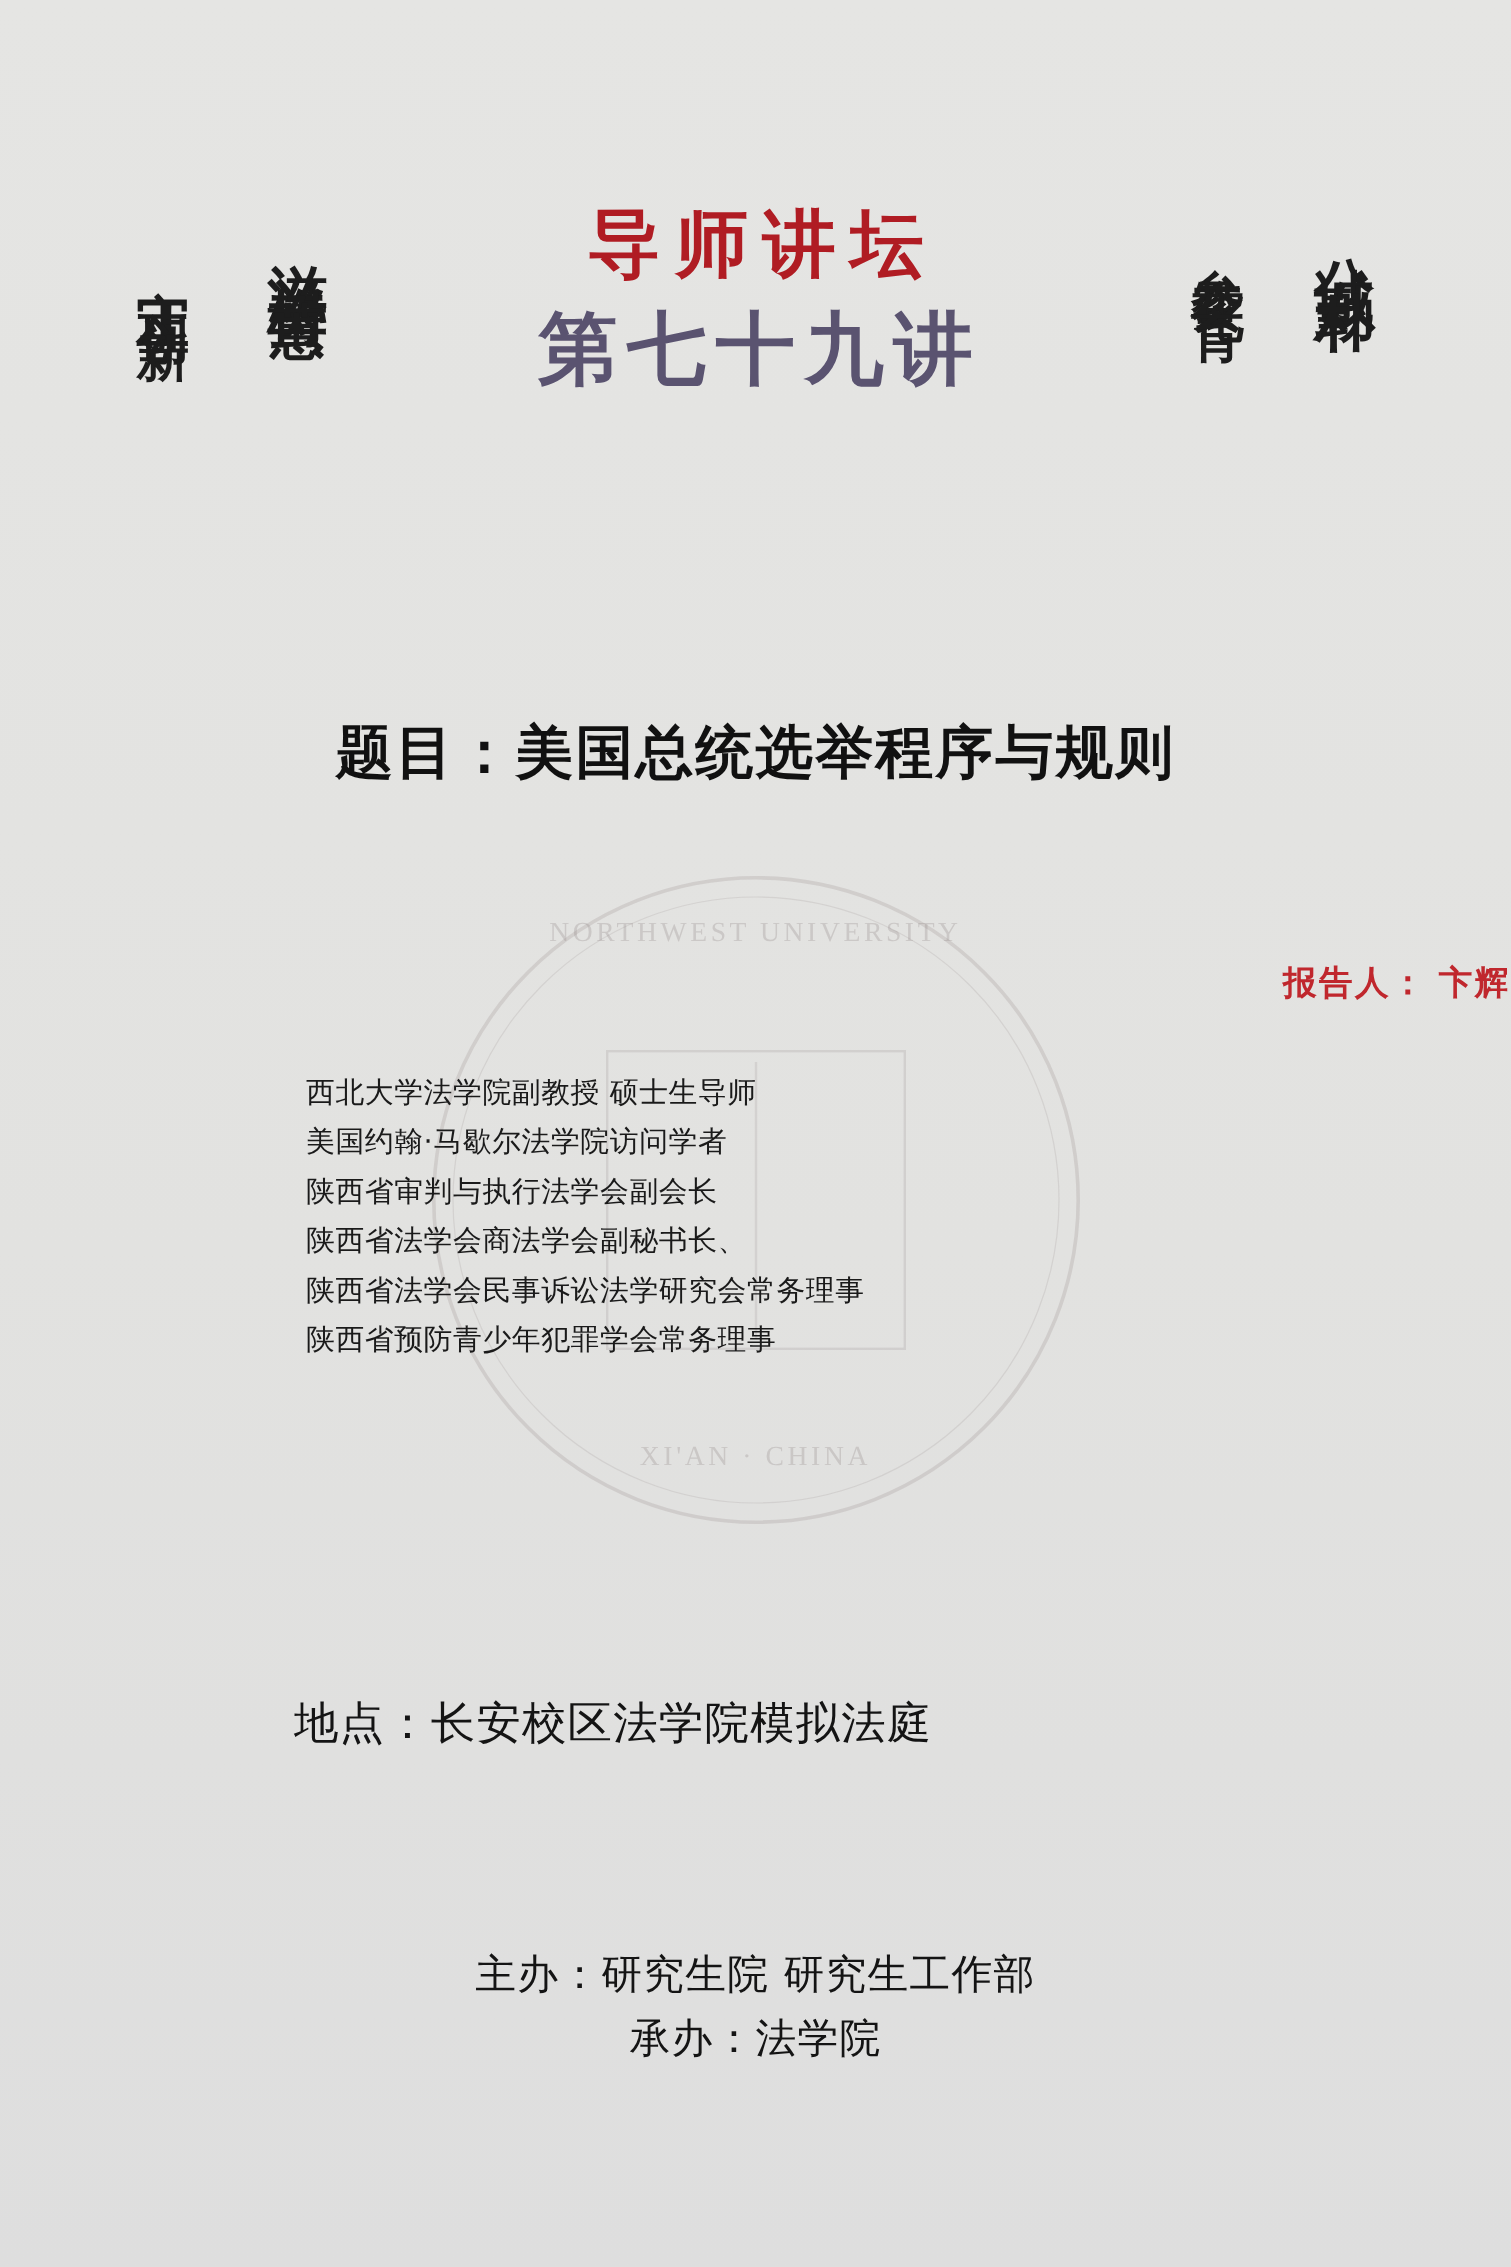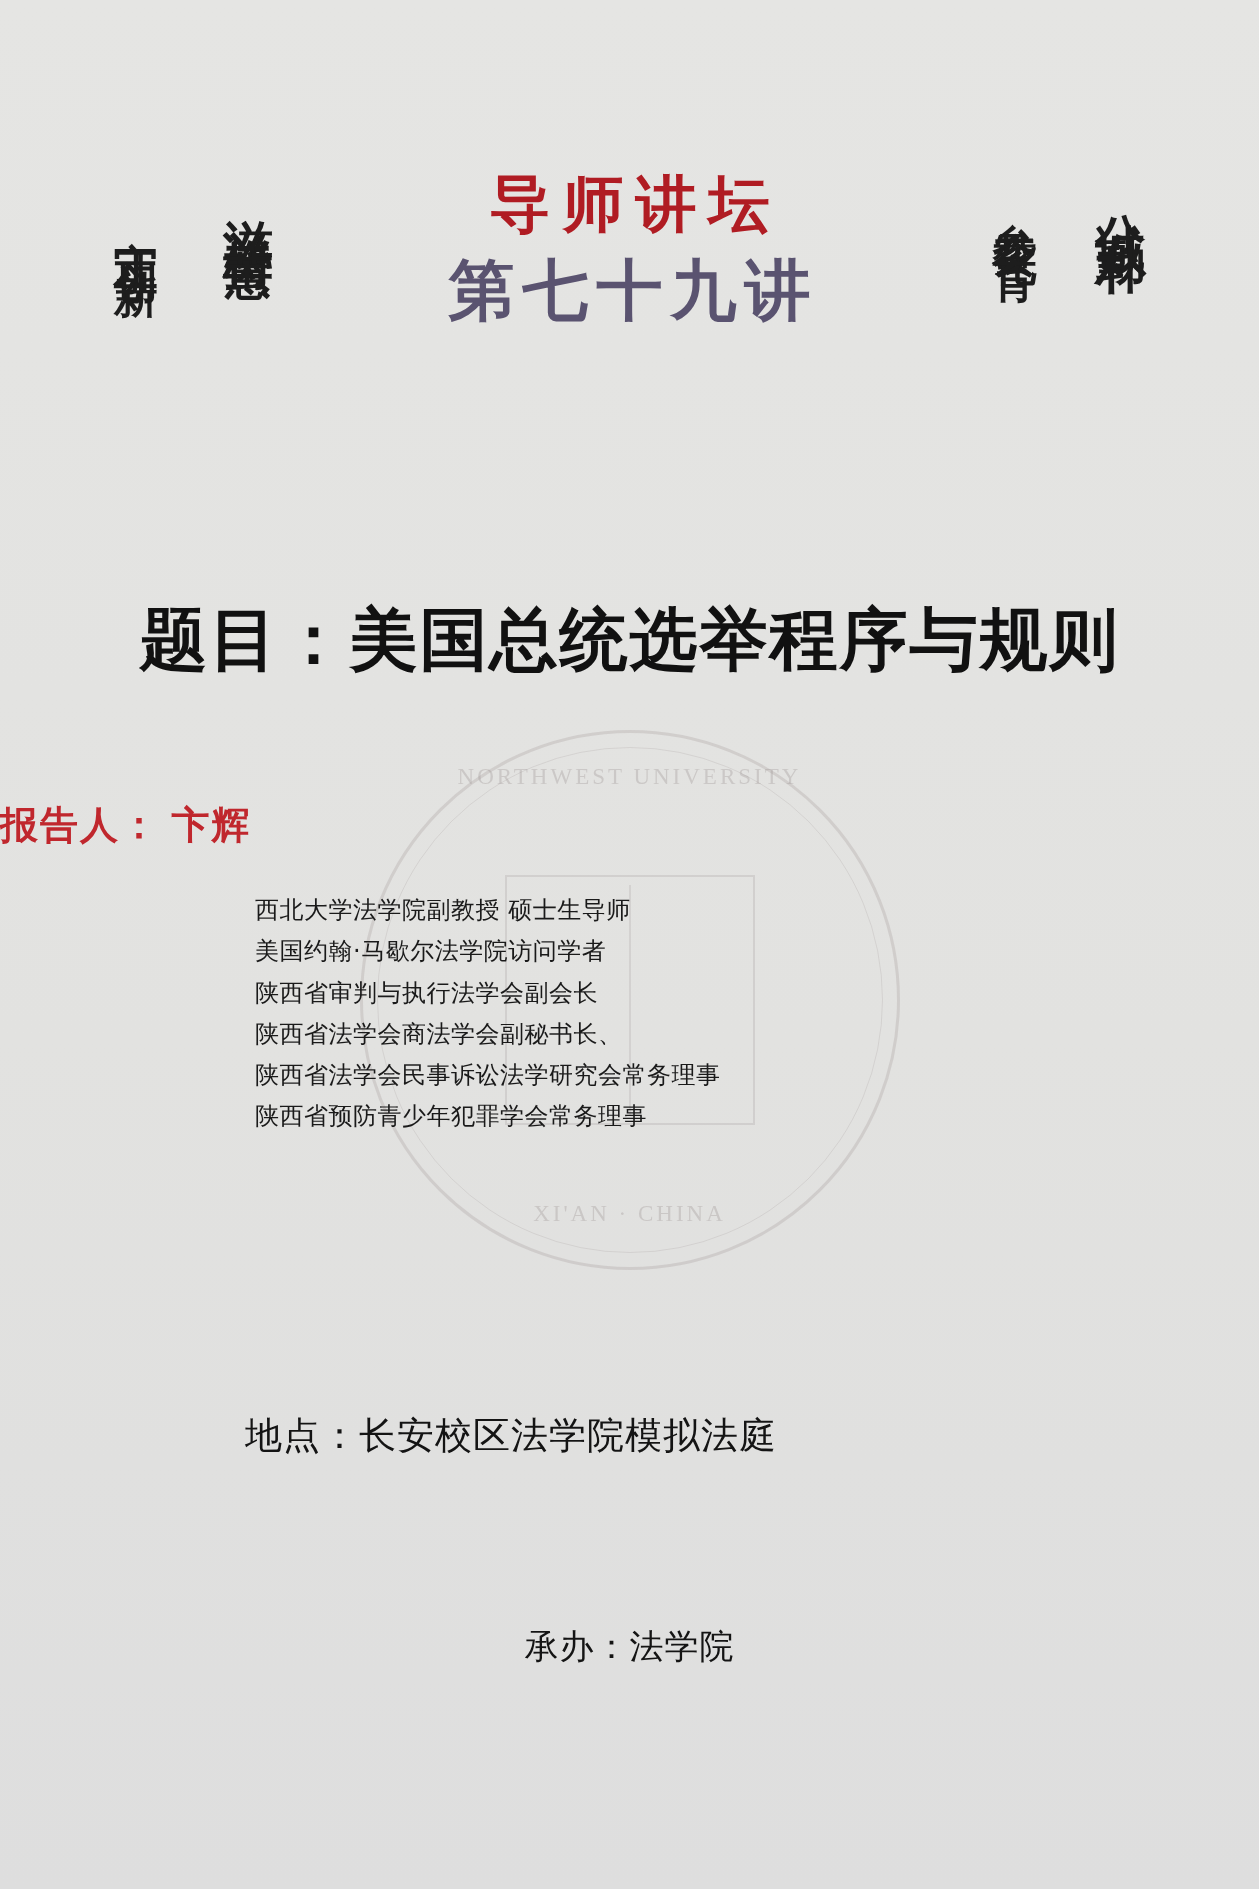--- a/index.html
+++ b/index.html
@@ -126,34 +126,34 @@
   }
 
   
   .topic {
     position: absolute;
     left: 0; right: 0;
     top: 595px;
     text-align: center;
     font-family: "DejaVu Sans", "Liberation Sans", sans-serif;
     font-weight: 700;
-    font-size: 68px;
+    font-size: 48px;
     color: #111;
     letter-spacing: 2px;
     white-space: nowrap;
   }
 
   .speaker {
     position: absolute;
     left: 0; right: 0;
     top: 800px;
-    text-align: left;
-    font-family: Liberation Serif, serif;
-    font-weight: 700;
-    font-size: 38px;
+    text-align: right;
+    font-family: Liberation Sans, sans-serif;
+    font-weight: 700;
+    font-size: 28px;
     color: #c0272d;
     letter-spacing: 2px;
   }
 
   .bio {
     position: absolute;
     left: 255px;
     top: 890px;
     width: 800px;
   }
@@ -228,16 +228,17 @@
     <div class="bio-line">陕西省法学会商法学会副秘书长、</div>
     <div class="bio-line">陕西省法学会民事诉讼法学研究会常务理事</div>
     <div class="bio-line">陕西省预防青少年犯罪学会常务理事</div>
   </div>
 
   <div class="meta">
     <div class="meta-line">地点：长安校区法学院模拟法庭</div>
   </div>
 
   <div class="org">
+    <div class="org-line">主办：研究生院  研究生工作部</div>
     <div class="org-line">承办：法学院</div>
   </div>
 
 </div>
 
 </body></html>

